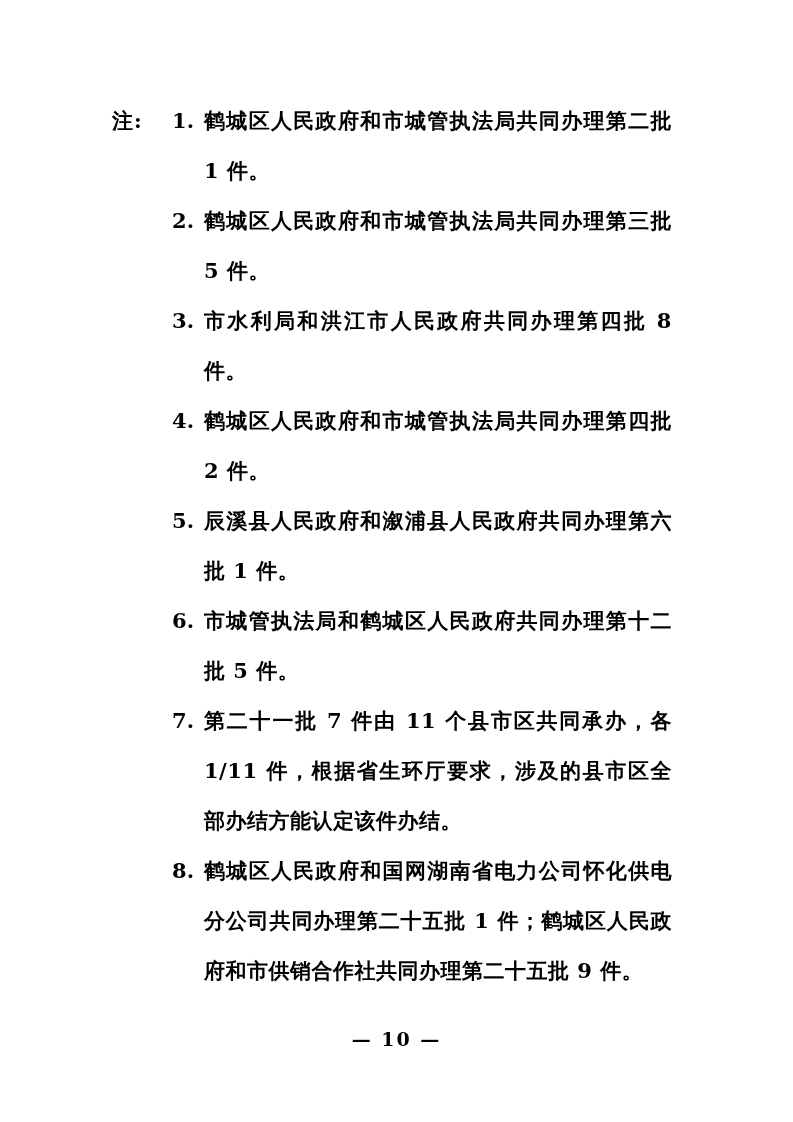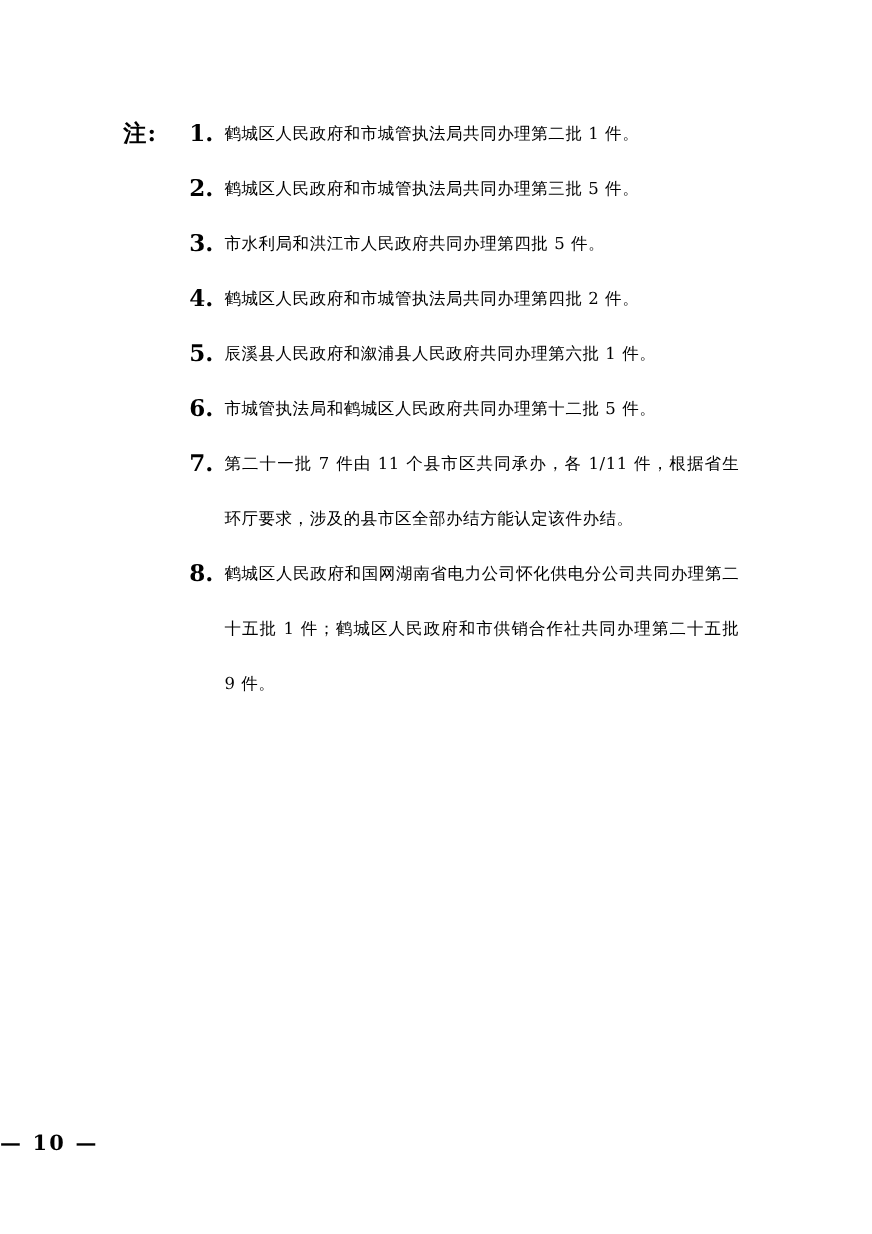--- a/index.html
+++ b/index.html
@@ -53,34 +53,34 @@
     font-weight: bold;
     line-height: 50px;
     width: 36px;
     flex: 0 0 36px;
     text-align: right;
     padding-right: 10px;
     box-sizing: border-box;
     font-family: "DejaVu Serif", "Liberation Serif", serif;
   }
   .item-text {
-    font-size: 15px;
-    font-weight: normal;
+    font-size: 21px;
+    font-weight: bold;
     line-height: 50px;
     letter-spacing: 0.5px;
     text-align: justify;
     text-justify: inter-ideograph;
     flex: 1 1 auto;
   }
   .footer {
     position: absolute;
     left: 0;
     right: 0;
     top: 1028px;
-    text-align: left;
+    text-align: center;
     font-size: 19px;
     font-weight: bold;
     letter-spacing: 2px;
     font-family: "DejaVu Serif", "Liberation Serif", serif;
   }
 </style>
 </head>
 <body>
 
 <div class="page">
@@ -94,21 +94,21 @@
           <div class="item-text">鹤城区人民政府和市城管执法局共同办理第二批 1 件。</div>
         </div>
 
         <div class="note-item">
           <div class="item-num">2.</div>
           <div class="item-text">鹤城区人民政府和市城管执法局共同办理第三批 5 件。</div>
         </div>
 
         <div class="note-item">
           <div class="item-num">3.</div>
-          <div class="item-text">市水利局和洪江市人民政府共同办理第四批 5 件。</div>
+          <div class="item-text">市水利局和洪江市人民政府共同办理第四批 8 件。</div>
         </div>
 
         <div class="note-item">
           <div class="item-num">4.</div>
           <div class="item-text">鹤城区人民政府和市城管执法局共同办理第四批 2 件。</div>
         </div>
 
         <div class="note-item">
           <div class="item-num">5.</div>
           <div class="item-text">辰溪县人民政府和溆浦县人民政府共同办理第六批 1 件。</div>

